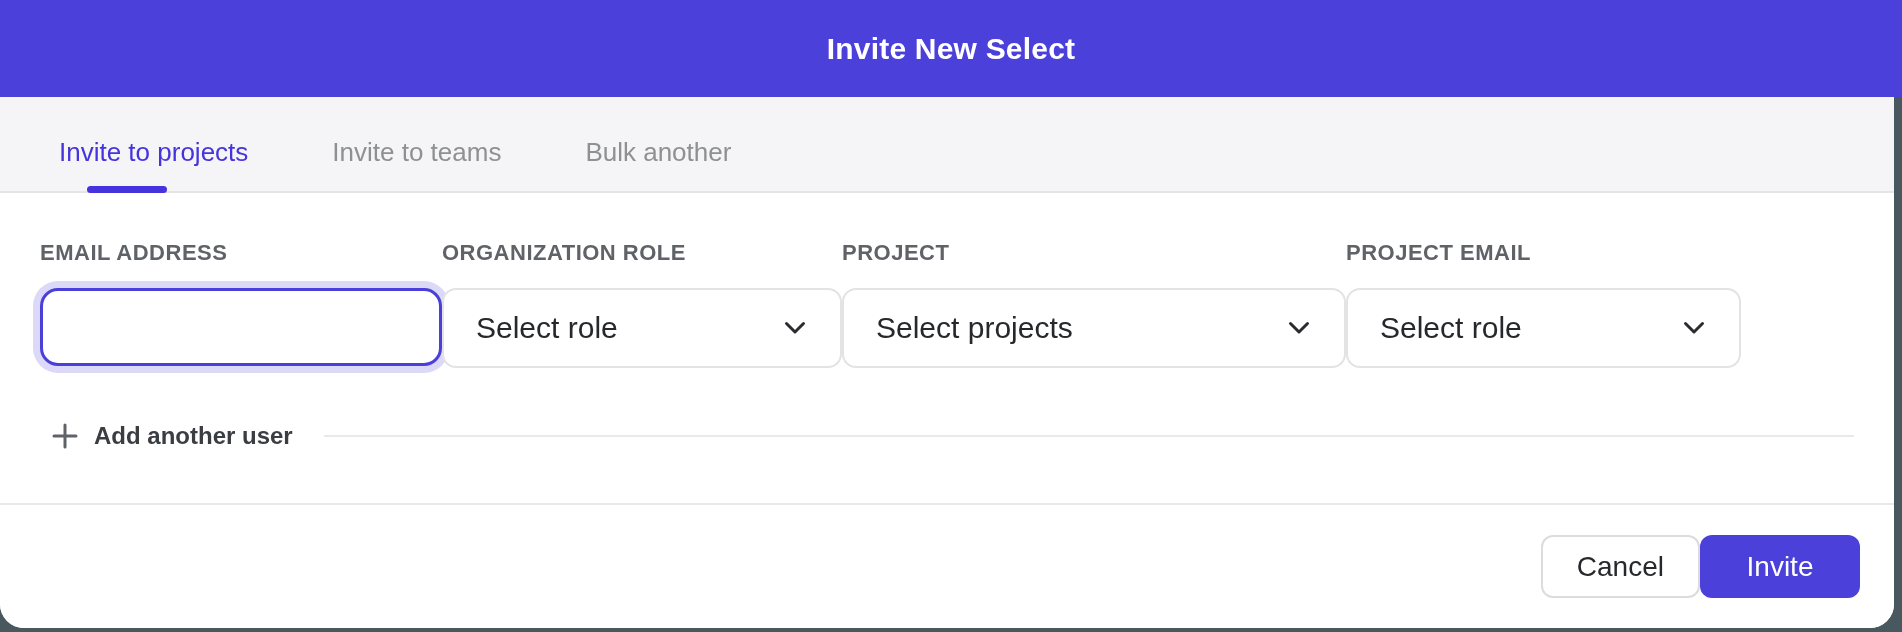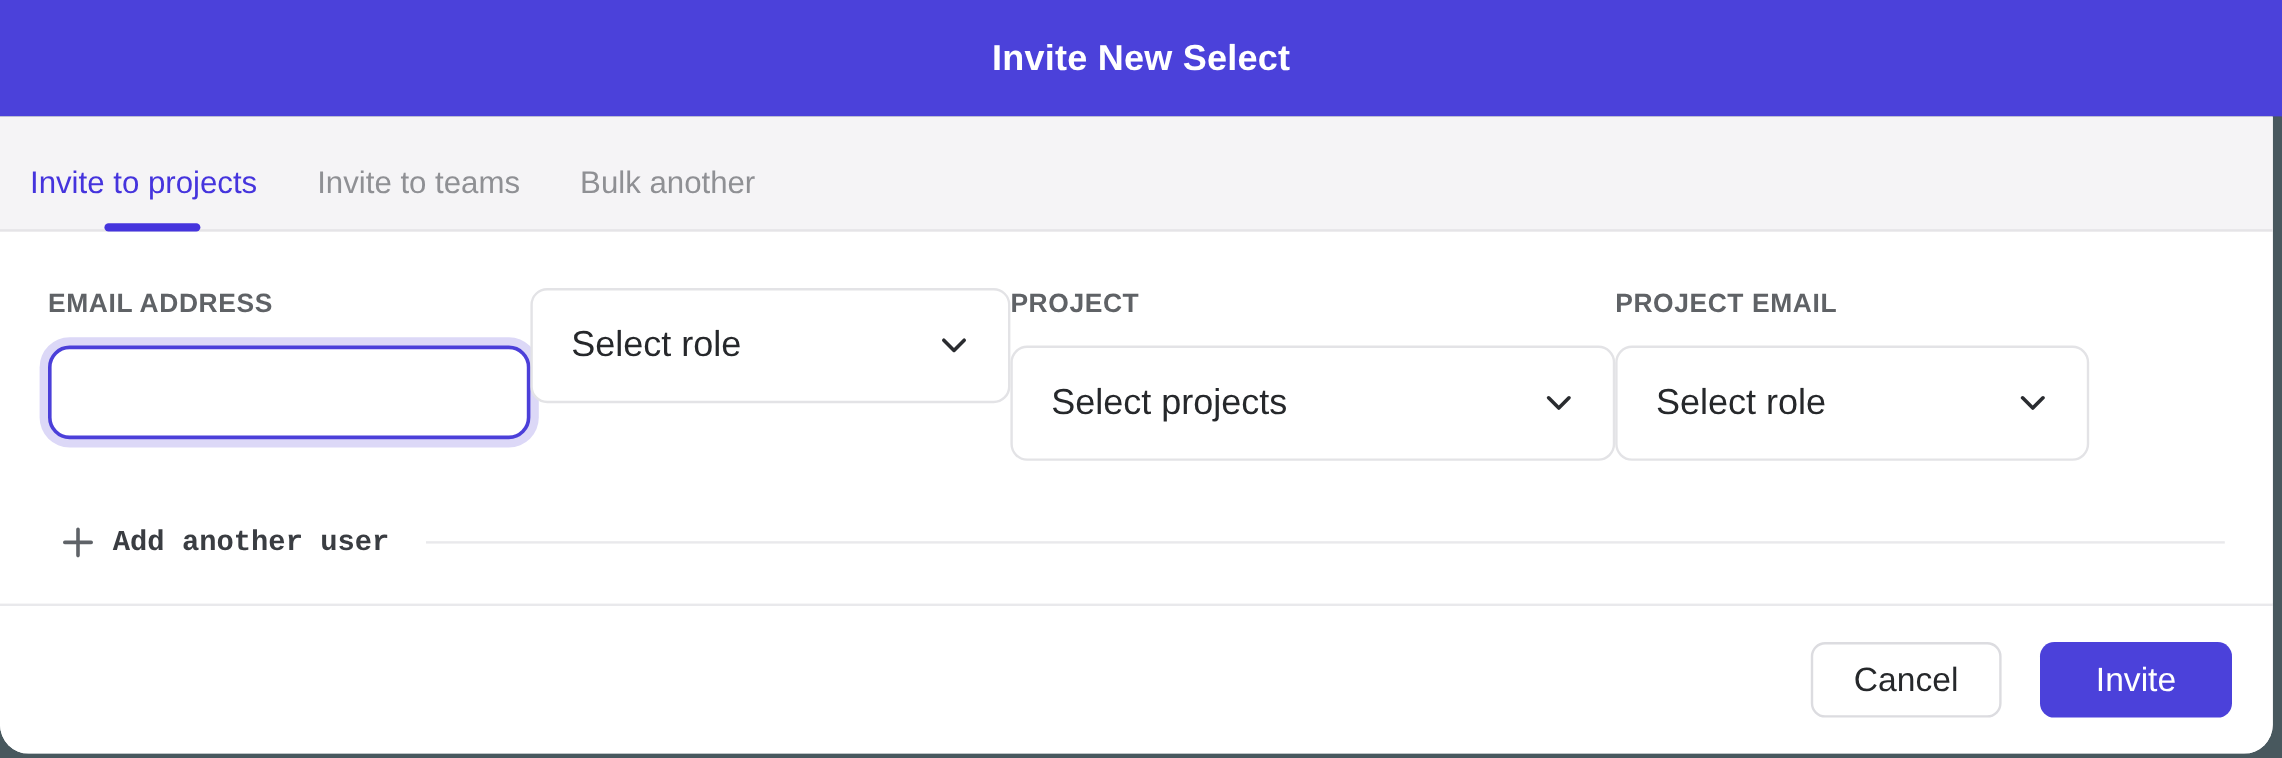--- a/index.html
+++ b/index.html
@@ -29,54 +29,54 @@
   
   .modal{position:relative;width:1894px;height:531px;background:#ffffff;
          border-radius:0 0 24px 24px;overflow:hidden;display:flex;flex-direction:column;}
 
   
   .tabbar{position:relative;height:96px;background:var(--tabbar-bg);
           border-bottom:2px solid #e5e4e7;display:flex;align-items:flex-end;
           padding-left:25px;}
   .tab{position:relative;border:none;background:transparent;cursor:pointer;
        font-family:inherit;font-size:26px;color:var(--inactive-tab);
-       padding:0 0 26px 0;margin-right:50px;line-height:1;}
+       padding:0 0 26px 0;margin-right:50px;line-height:1;margin-left:34px;}
   .tab.active{color:var(--accent-tab);}
   .tab-underline{position:absolute;left:87px;bottom:-2px;width:80px;height:7px;
                  border-radius:5px;background:var(--accent-tab);}
 
   
   .content{flex:1;padding:0 40px;background:#ffffff;}
   .form-grid{display:grid;grid-template-columns:402px 400px 504px 395px;
              margin-top:47px;}
   .field-label{font-size:22px;font-weight:700;color:var(--label-gray);
                letter-spacing:.5px;line-height:26px;margin-bottom:22px;}
   .email-input{width:402px;height:78px;border:3px solid var(--input-border);
                border-radius:18px;box-shadow:0 0 0 7px var(--halo);
                font-family:inherit;font-size:30px;color:var(--field-text);
                padding:0 28px;outline:none;background:#ffffff;}
-  .select{width:100%;height:96px;border:2px solid var(--field-border);
+  .select{width:100%;height:80px;border:2px solid var(--field-border);
           border-radius:14px;background:#ffffff;cursor:pointer;
           display:flex;align-items:center;justify-content:space-between;
           padding:0 34px 0 32px;font-family:inherit;}
   .select-value{font-size:30px;color:var(--field-text);}
   .chevron{display:flex;align-items:center;}
 
   
   .add-row{display:flex;align-items:center;margin-top:52px;height:32px;}
   .add-user-btn{display:flex;align-items:center;border:none;background:transparent;
-                cursor:pointer;font-family:Liberation Mono, monospace;padding:0;text-align:center;}
+                cursor:pointer;font-family:Liberation Sans, sans-serif;padding:0;text-align:center;}
   .plus-icon{display:flex;align-items:center;margin-left:11px;}
   .add-user-label{font-size:24px;font-weight:600;color:#3a3d42;margin-left:15px;}
   .add-rule{flex:1;height:2px;background:var(--divider);margin-left:31px;}
 
   
   .footer-divider{height:2px;background:var(--divider);}
   .footer{height:123px;background:#ffffff;display:flex;align-items:center;
-          justify-content:flex-end;padding-right:34px;gap:32px;}
+          justify-content:flex-end;padding-right:34px;}
   .btn{height:63px;border-radius:12px;font-family:inherit;font-size:28px;
        cursor:pointer;display:flex;align-items:center;justify-content:center;}
   .btn-cancel{min-width:158px;background:#ffffff;border:2px solid var(--btn-border);
               color:#26282b;padding:0 34px;}
   .btn-invite{min-width:160px;background:var(--accent);border:none;color:#ffffff;
               padding:4px 38px;font-weight:500;}
 </style>
 </head>
 <body>
 
@@ -97,20 +97,21 @@
 
     <div class="content">
       <div class="form-grid">
 
         <div>
           <div class="field-label">EMAIL ADDRESS</div>
           <input class="email-input" type="text" value="" aria-label="EMAIL ADDRESS" style="">
         </div>
 
         <div>
+          <div class="field-label">ORGANIZATION ROLE</div>
           <button class="select">
             <span class="select-value">Select role</span>
             <span class="chevron">
               <svg width="22" height="14" viewBox="0 0 22 14">
                 <path d="M2.5 2.5 L11 11 L19.5 2.5" fill="none" stroke="#2a2c30" stroke-width="3" stroke-linecap="round" stroke-linejoin="round"></path>
               </svg>
             </span>
           </button>
         </div>
 

